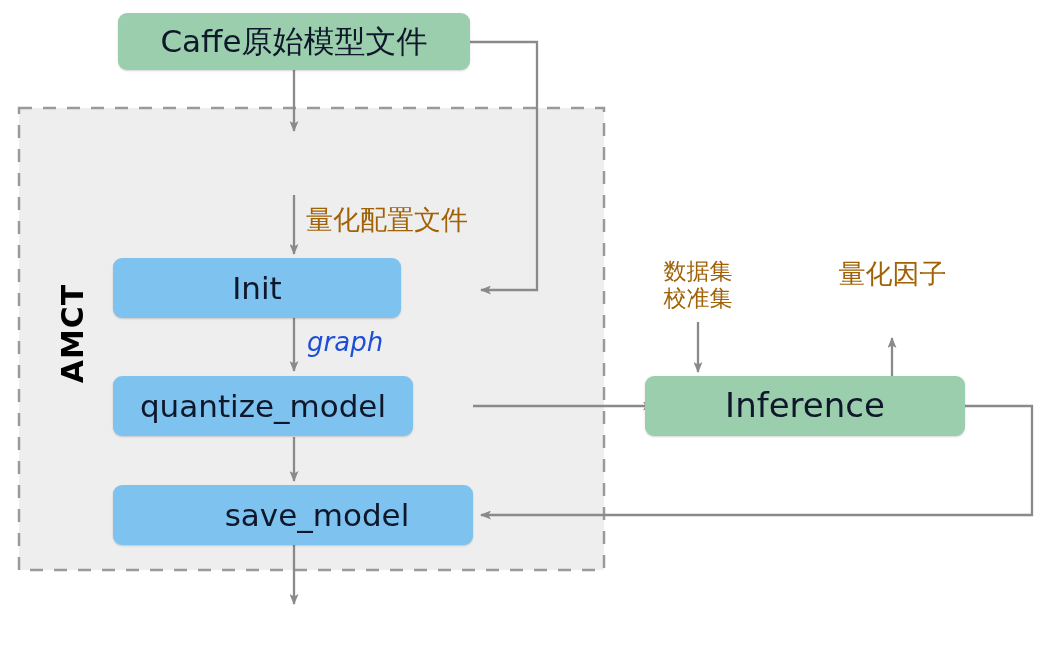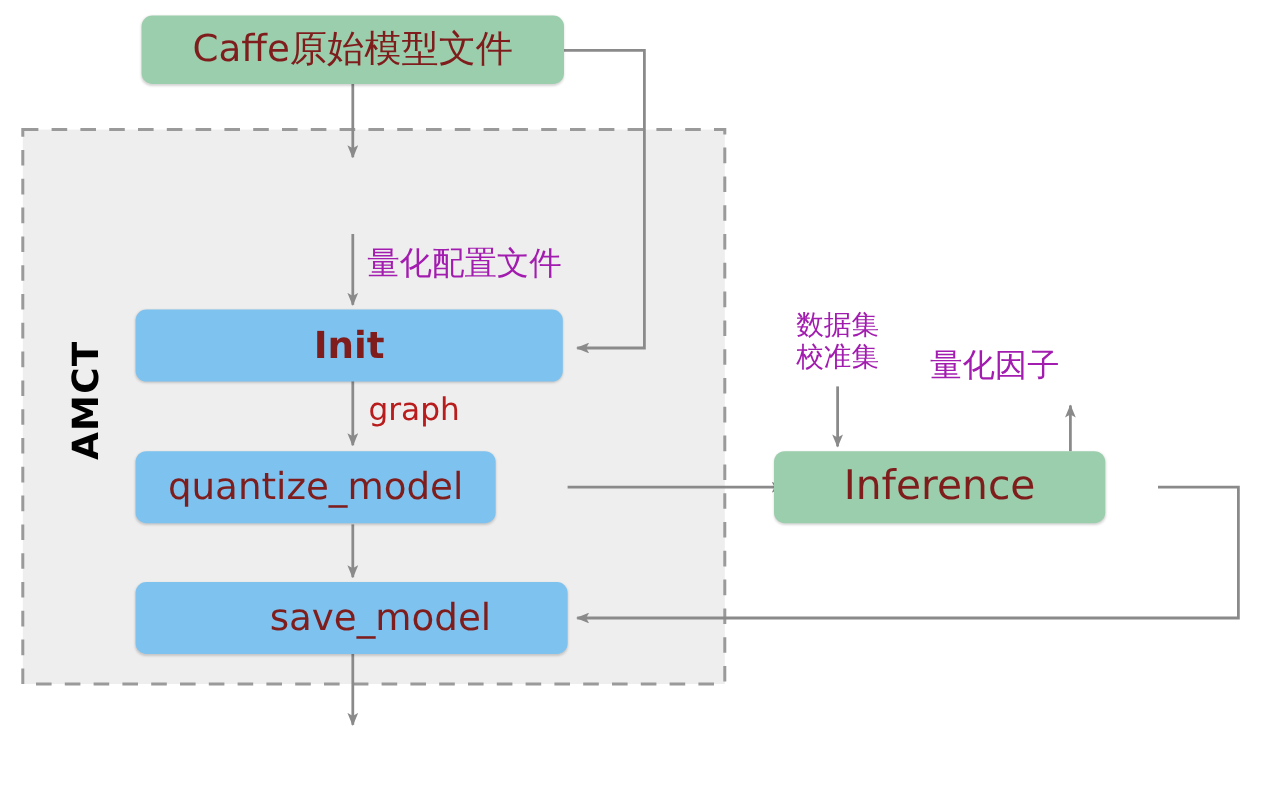--- a/index.html
+++ b/index.html
@@ -25,42 +25,43 @@
     width: 1051px;
     height: 668px;
   }
   .node {
     position: absolute;
     display: flex;
     align-items: center;
     justify-content: center;
     box-sizing: border-box;
     border-radius: 9px;
-    color: #7f1d1d;
+    color: #0f172a;
     text-align: right;
     line-height: 1.05;
     white-space: nowrap;
     box-shadow: 0 1px 2px rgba(0,0,0,0.17);
   }
   .node-blue {
     background: #7ec2ef;
     font-size: 31px;
   }
   .node-green {
     background: #9bceac;
     font-size: 31px;
   }
   .edge-label {
     position: absolute;
-    color: #a21caf;
+    color: #a16207;
     white-space: nowrap;
     line-height: 1.18;
   }
   .edge-label.grey {
-    color: #b91c1c;
+    color: #1d4ed8;
+    font-style: italic;
   }
   .group-label {
     position: absolute;
     font-size: 30px;
     font-weight: bold;
     color: #000000;
     transform-origin: 50% 50%;
     transform: rotate(-90deg);
     white-space: nowrap;
     letter-spacing: 1px;
@@ -102,35 +103,35 @@
     <path d="M892,376 L892,338" stroke="#8a8a8a" stroke-width="2.3" fill="none" marker-end="url(#arrow)"></path>
 
     <path d="M294,545 L294,604" stroke="#8a8a8a" stroke-width="2.3" fill="none" marker-end="url(#arrow)"></path>
   </svg>
 
   <div class="group-label" style="left:17px; top:316px; width:110px; text-align:center;">AMCT</div>
 
   <div class="node node-green cjk" style="left:118px; top:13px; width:352px; height:57px;">Caffe原始模型文件</div>
 
 
-  <div class="node node-blue" style="left:113px; top:258px; width:356px; height:60px;font-weight:bold;">Init</div>
+  <div class="node node-blue" style="left:113px; top:258px; width:288px; height:60px;">Init</div>
 
   <div class="node node-blue" style="left:113px; top:376px; width:300px; height:60px;">quantize_model</div>
 
   <div class="node node-blue" style="left:113px; top:485px; width:360px; height:60px;padding-left:48px;">save_model</div>
 
-  <div class="node node-green" style="left:645px; top:376px; width:276px; height:60px; font-size:34px;">Inference</div>
+  <div class="node node-green" style="left:645px; top:376px; width:320px; height:60px; font-size:34px;">Inference</div>
 
   <div class="edge-label cjk" style="left:306px; top:204px; font-size:27px;">量化配置文件</div>
 
   <div class="edge-label grey" style="left:307px; top:327px; font-size:26px;">graph</div>
 
   <div class="edge-label cjk" style="left:644px; top:258px; font-size:23px; text-align:center; width:108px;">
     <div>数据集</div>
     <div>校准集</div>
   </div>
 
-  <div class="edge-label cjk" style="left:775px; top:258px; font-size:27px; width:235px;margin-top:31px;">
+  <div class="edge-label cjk" style="left:775px; top:258px; font-size:27px; text-align:center; width:235px;">
     <div>量化因子</div>
   </div>
 
 
 </div>
 
 </body></html>

